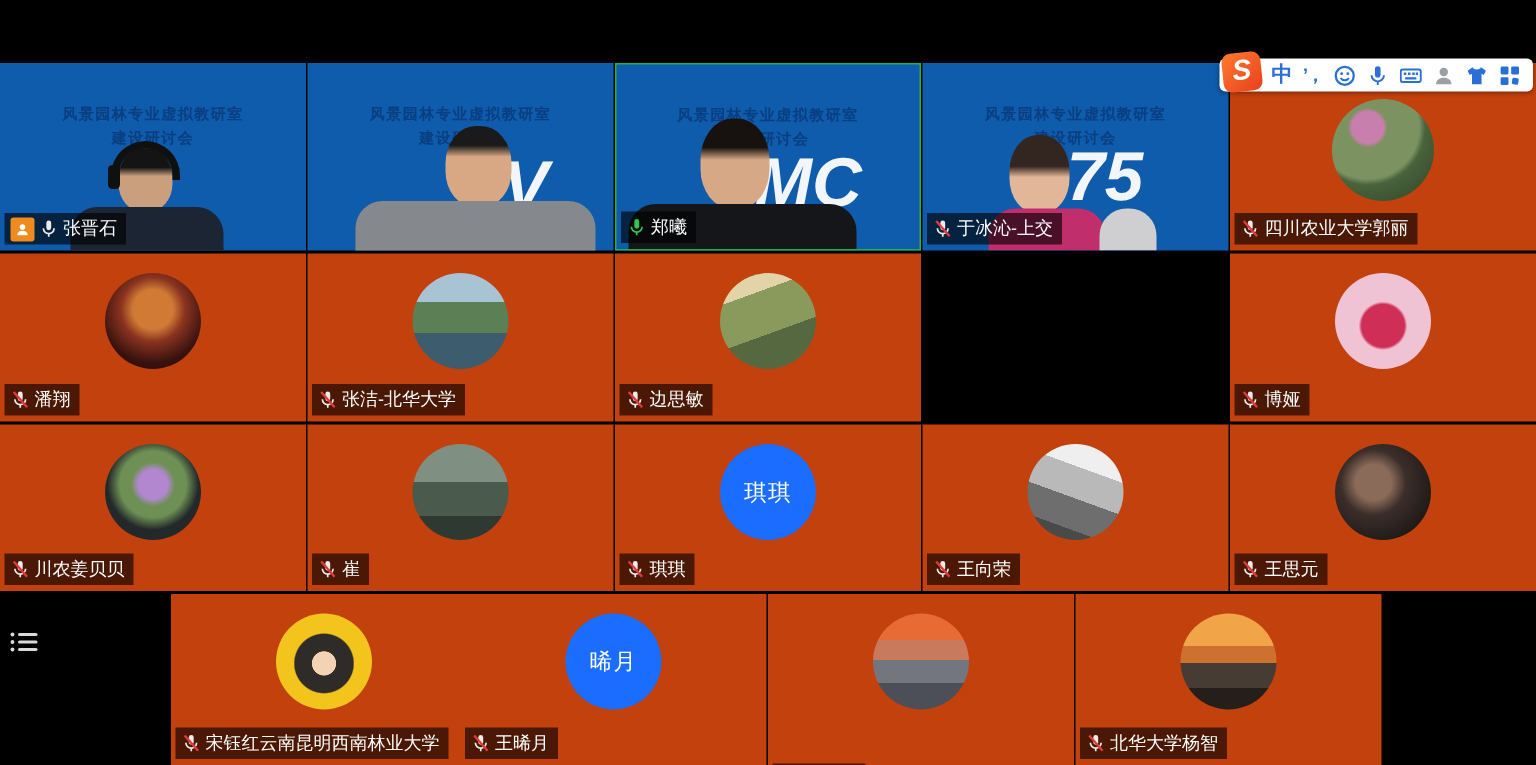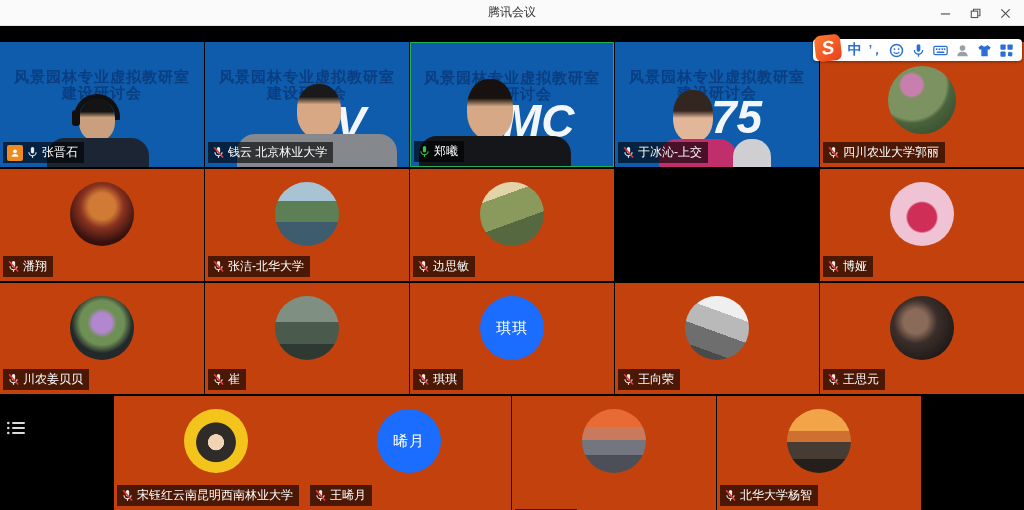--- a/index.html
+++ b/index.html
@@ -13,21 +13,21 @@
   .win-btn{width:30px;height:26px;display:flex;align-items:center;justify-content:center;color:#555;cursor:pointer;}
   .win-btn svg{width:11px;height:11px;}
 
   
   .stage{position:absolute;left:0;top:26px;width:1024px;height:484px;background:#000;}
 
   
   .tile{position:absolute;width:204px;background:#c2410c;overflow:hidden;}
   .tile.video{background:#0e5cab;}
   .tile.speaking{border:1px solid #21b14f;}
-  .slide-text{position:absolute;left:0;top:27px;width:100%;text-align:center;color:#0a3e80;font-size:15px;font-weight:bold;line-height:16px;letter-spacing:1px;}
+  .slide-text{position:absolute;left:0;top:27px;width:100%;text-align:center;color:#0a3e80;font-size:10px;font-weight:bold;line-height:16px;letter-spacing:1px;}
   .watermark{position:absolute;color:#fff;font-size:46px;font-weight:bold;font-style:italic;opacity:.95;line-height:1;}
 
   
   .head{position:absolute;border-radius:46% 46% 44% 44%;}
   .body{position:absolute;border-radius:18px 18px 0 0;}
   .phones{position:absolute;border:5px solid #101010;border-bottom:none;border-radius:24px 24px 0 0;}
   .earcup{position:absolute;background:#101010;border-radius:3px;}
 
   
   .tag{position:absolute;left:3px;bottom:4px;background:rgba(0,0,0,.62);color:#fff;font-size:12px;display:flex;align-items:center;gap:3px;padding:2px 6px 2px 4px;white-space:nowrap;z-index:6;}
@@ -122,40 +122,20 @@
     </symbol>
     <symbol id="sym-close" viewBox="0 0 12 12">
       <line x1="1.5" y1="1.5" x2="10.5" y2="10.5" stroke="currentColor" stroke-width="1.3"></line>
       <line x1="10.5" y1="1.5" x2="1.5" y2="10.5" stroke="currentColor" stroke-width="1.3"></line>
     </symbol>
   </defs>
 </svg>
 
 <div class="app">
 
-  <div class="titlebar">
-    <span class="title">腾讯会议</span>
-    <div class="win-controls">
-      <div class="win-btn">
-          <svg>
-            <use href="#sym-min"></use>
-          </svg>
-        </div>
-      <div class="win-btn">
-          <svg>
-            <use href="#sym-restore"></use>
-          </svg>
-        </div>
-      <div class="win-btn">
-          <svg>
-            <use href="#sym-close"></use>
-          </svg>
-        </div>
-    </div>
-  </div>
 
   <div class="stage">
 
     <div class="tile video" style="left:0;top:16px;height:125px;">
       <div class="slide-text">
         <div>风景园林专业虚拟教研室</div>
         <div>建设研讨会</div>
       </div>
       <div class="head" style="left:79px;top:57px;width:36px;height:42px;background:linear-gradient(180deg,#141414 30%,#c99f7d 44%);"></div>
       <div class="phones" style="left:74px;top:52px;width:46px;height:26px;"></div>
@@ -175,27 +155,20 @@
     </div>
 
     <div class="tile video" style="left:205px;top:16px;height:125px;">
       <div class="slide-text">
         <div>风景园林专业虚拟教研室</div>
         <div>建设研讨会</div>
       </div>
       <div class="watermark" style="left:130px;top:58px;">V</div>
       <div class="head" style="left:92px;top:42px;width:44px;height:54px;background:linear-gradient(180deg,#1a1a1a 24%,#d8a884 38%);"></div>
       <div class="body" style="left:32px;top:92px;width:160px;height:34px;background:#85888d;"></div>
-      <div class="tag">
-        <svg class="mic">
-            <use href="#sym-mic"></use>
-            <use href="#sym-slash"></use>
-          </svg>
-        <span>钱云 北京林业大学</span>
-      </div>
     </div>
 
     <div class="tile video speaking" style="left:410px;top:16px;height:125px;">
       <div class="slide-text">
         <div>风景园林专业虚拟教研室</div>
         <div>建设研讨会</div>
       </div>
       <div class="watermark" style="left:92px;top:55px;">MC</div>
       <div class="head" style="left:56px;top:36px;width:46px;height:60px;background:linear-gradient(180deg,#17120f 32%,#d6a885 46%);"></div>
       <div class="body" style="left:8px;top:93px;width:152px;height:32px;background:#141619;"></div>

